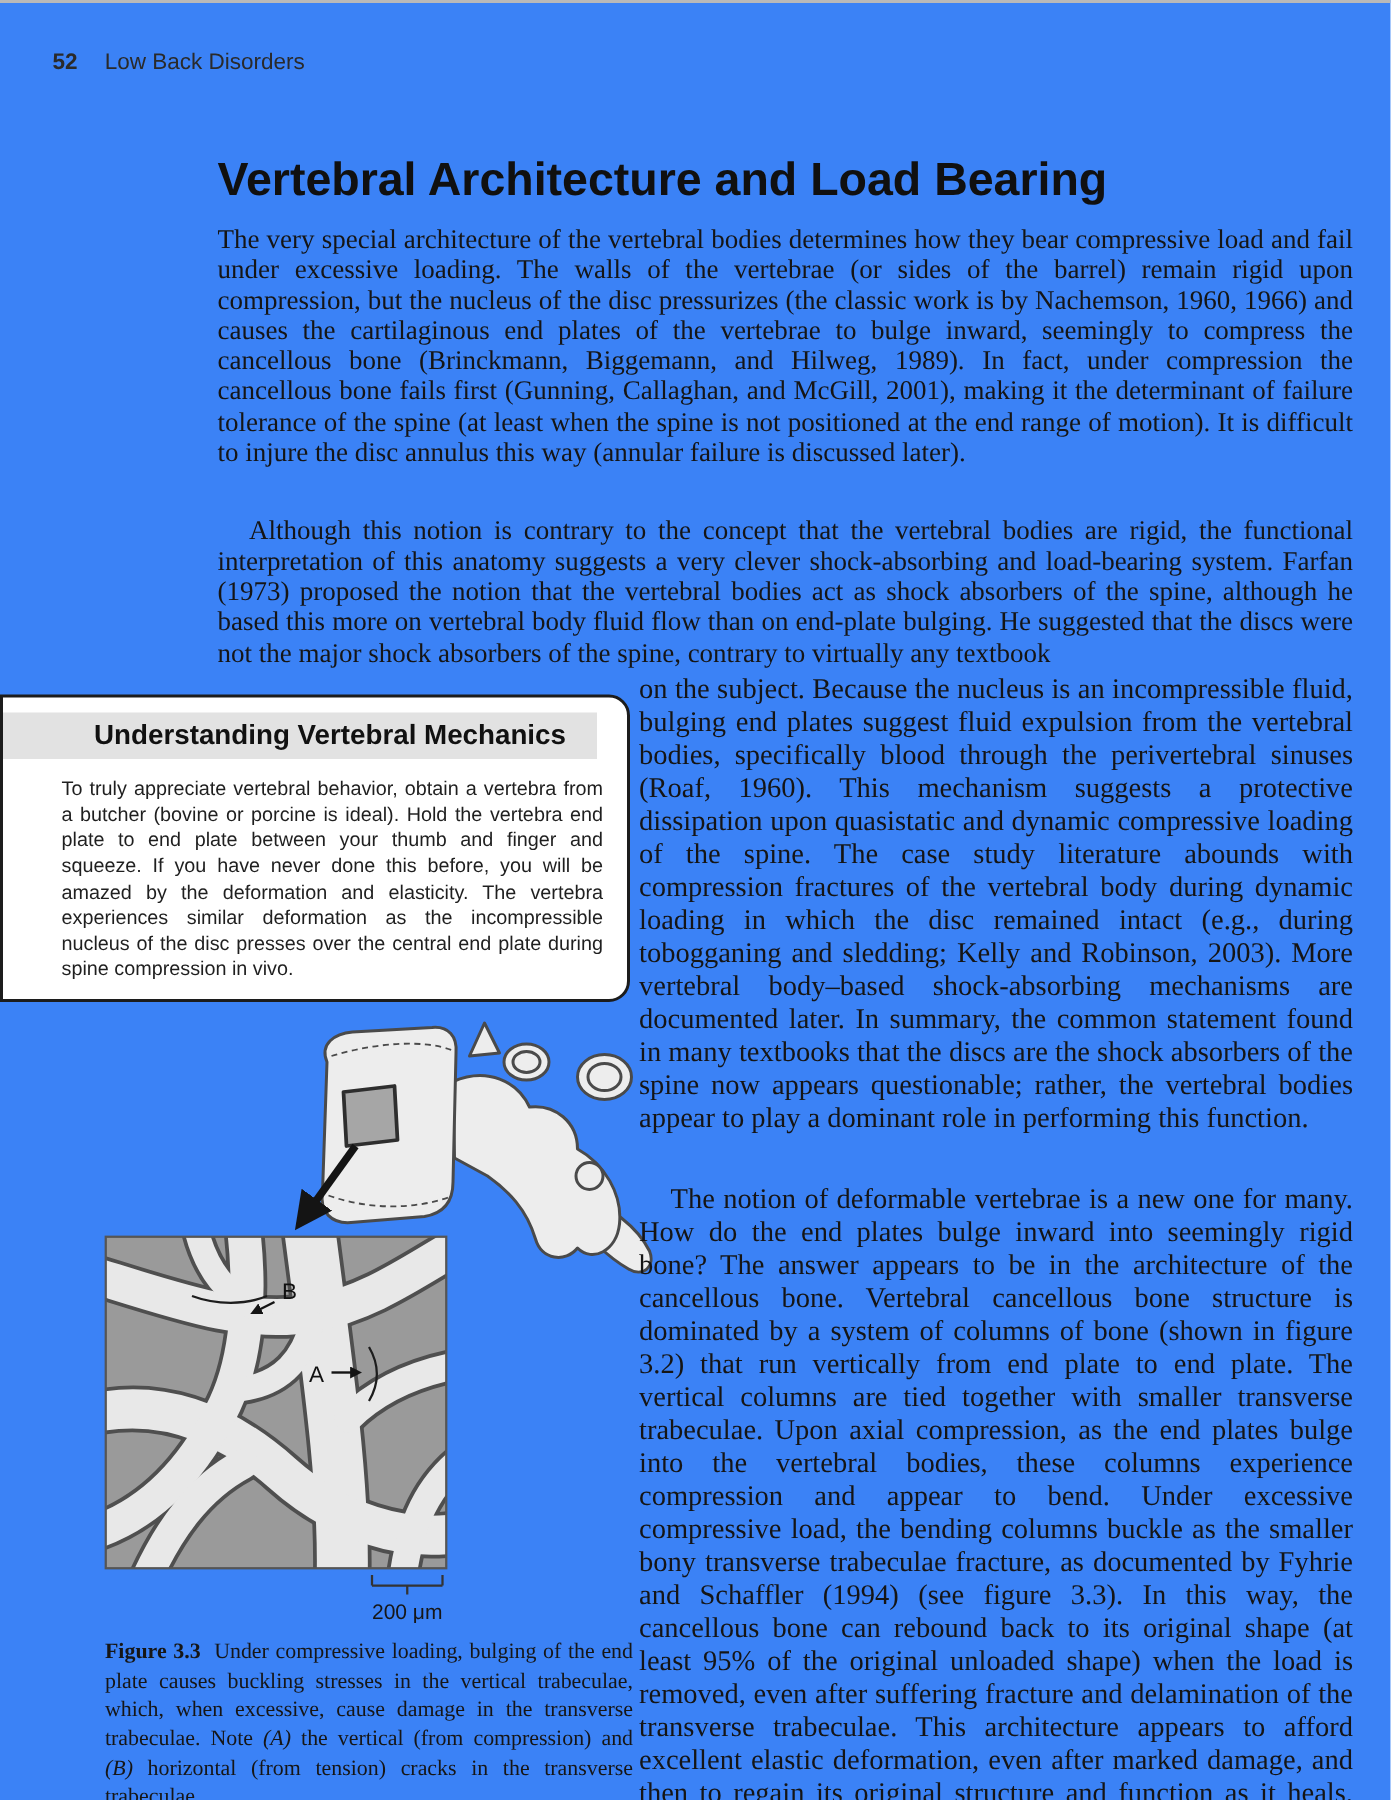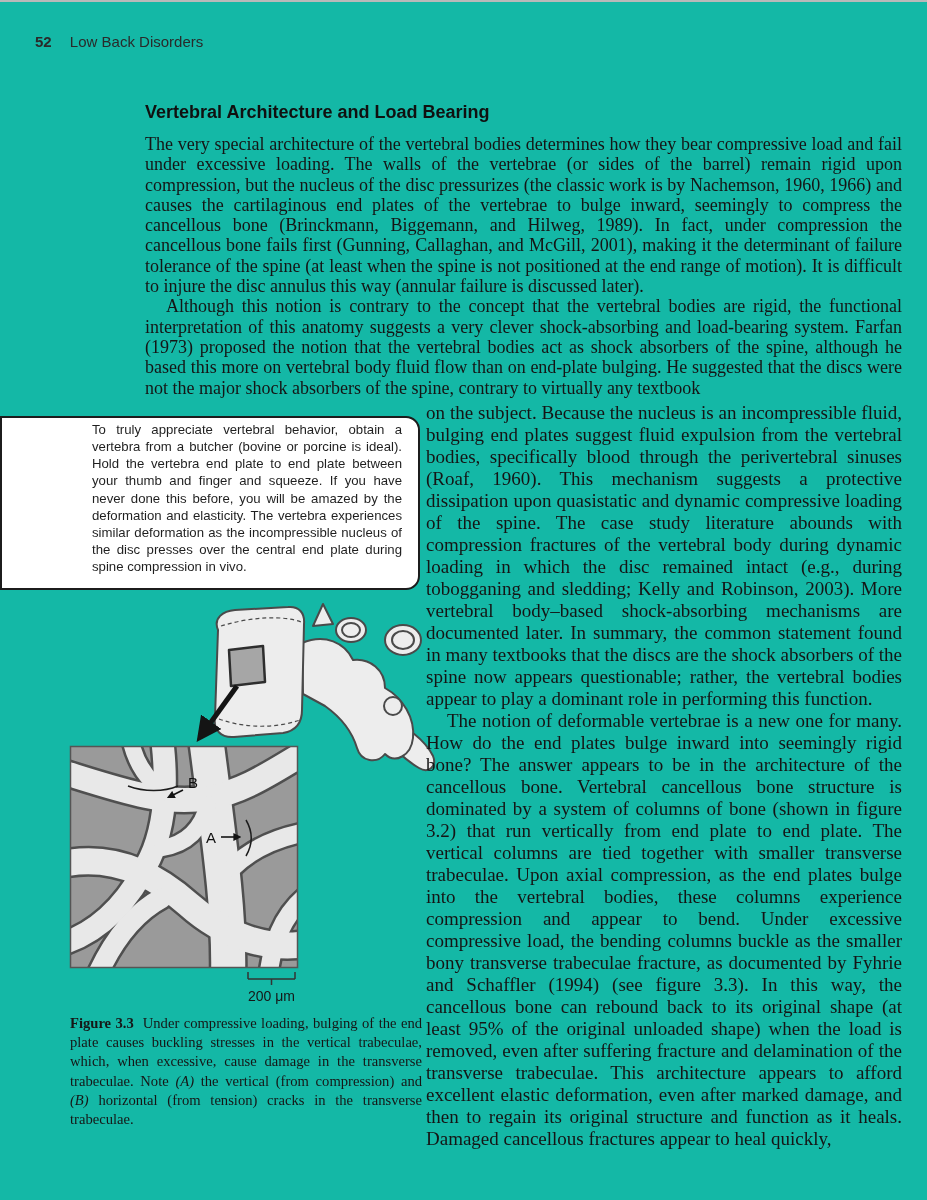--- a/index.html
+++ b/index.html
@@ -1,42 +1,42 @@
 <!DOCTYPE html>
 <html><head>
 <meta charset="utf-8">
 <style>
   html,body { margin:0; padding:0; background:#ffffff; }
   .page {
     position:relative; width:927px; height:1200px; overflow:hidden;
-    background:#14b8a6; border-top:2px solid #b9b9b9; box-sizing:border-box;
+    background:#3b82f6; border-top:2px solid #b9b9b9; box-sizing:border-box;
     font-family:"Liberation Serif", serif; color:#151515;
   }
   .running { position:absolute; top:31px; left:35px; font-family:"Liberation Sans", sans-serif; font-size:15px; color:#2a2a2a; }
   .running .num { font-weight:bold; margin-right:14px; }
 
   .content { margin:100px 25px 0 145px; width:757px; }
-  h1.title { font-family:"Liberation Sans", sans-serif; font-size:18px; font-weight:bold; color:#101010; margin:0 0 11px 0; }
+  h1.title { font-family:"Liberation Sans", sans-serif; font-size:31px; font-weight:bold; color:#101010; margin:0 0 11px 0; }
   p.body-text { margin:0; font-size:18px; line-height:20.3px; text-align:justify; }
-  p.indent { text-indent:21px; }
+  p.indent { text-indent:21px;margin-top:32px; }
 
   .columns { display:flex; justify-content:space-between; margin-top:4px; }
   .left-col  { flex:0 0 420px; width:420px; margin-left:-145px; }
   .right-col { flex:0 0 476px; width:476px; }
   .right-col p.body-text { font-size:19px; line-height:22px; }
 
   .callout {
     margin-top:14px; width:420px; box-sizing:border-box;
     border:2px solid #1c1c1c; border-radius:0 14px 14px 0;
     padding-bottom:10px; background:#ffffff;
   }
   .callout-band { background:#e2e2e2; margin:10px 20px 8px 0; padding:4px 0 5px 40px; text-align:center; }
   .callout-band h2 { margin:0; font-family:"Liberation Sans", sans-serif; font-size:18.5px; font-weight:bold; color:#111111; }
   .callout-body {
-    margin:0; padding:3px 16px 2px 90px;
+    margin:0; padding:3px 16px 2px 39px;
     font-family:"Liberation Sans", sans-serif; font-size:13.2px; line-height:17.2px;
     text-align:justify; color:#1f1f1f;
   }
 
   .figure-art { display:block; margin:8px 0 0 55px; }
   .caption {
     margin:4px 0 0 70px; width:352px;
     font-family:Liberation Serif, serif; font-size:14.6px; line-height:19.3px;
     text-align:justify; color:#161616;
   }
@@ -58,20 +58,23 @@
     <h1 class="title">Vertebral Architecture and Load Bearing</h1>
 
     <p class="body-text">The very special architecture of the vertebral bodies determines how they bear compressive load and fail under excessive loading. The walls of the vertebrae (or sides of the barrel) remain rigid upon compression, but the nucleus of the disc pressurizes (the classic work is by Nachemson, 1960, 1966) and causes the cartilaginous end plates of the vertebrae to bulge inward, seemingly to compress the cancellous bone (Brinckmann, Biggemann, and Hilweg, 1989). In fact, under compression the cancellous bone fails first (Gunning, Callaghan, and McGill, 2001), making it the determinant of failure tolerance of the spine (at least when the spine is not positioned at the end range of motion). It is difficult to injure the disc annulus this way (annular failure is discussed later).</p>
     <p class="body-text indent">Although this notion is contrary to the concept that the vertebral bodies are rigid, the functional interpretation of this anatomy suggests a very clever shock-absorbing and load-bearing system. Farfan (1973) proposed the notion that the vertebral bodies act as shock absorbers of the spine, although he based this more on vertebral body fluid flow than on end-plate bulging. He suggested that the discs were not the major shock absorbers of the spine, contrary to virtually any textbook</p>
 
     <div class="columns">
 
       <div class="left-col">
 
         <aside class="callout">
+          <div class="callout-band">
+            <h2>Understanding Vertebral Mechanics</h2>
+          </div>
           <p class="callout-body">To truly appreciate vertebral behavior, obtain a vertebra from a butcher (bovine or porcine is ideal). Hold the vertebra end plate to end plate between your thumb and finger and squeeze. If you have never done this before, you will be amazed by the deformation and elasticity. The vertebra experiences similar deformation as the incompressible nucleus of the disc presses over the central end plate during spine compression in vivo.</p>
         </aside>
 
         <svg class="figure-art" width="400" height="412" viewBox="0 0 400 412">
           <defs>
             <marker id="ah" viewBox="0 0 10 10" refX="7" refY="5" markerWidth="5" markerHeight="5" orient="auto-start-reverse">
               <path d="M0,0 L10,5 L0,10 Z" fill="#141414"></path>
             </marker>
             <clipPath id="micro-clip">
                 <rect x="0" y="0" width="228" height="222"></rect>

